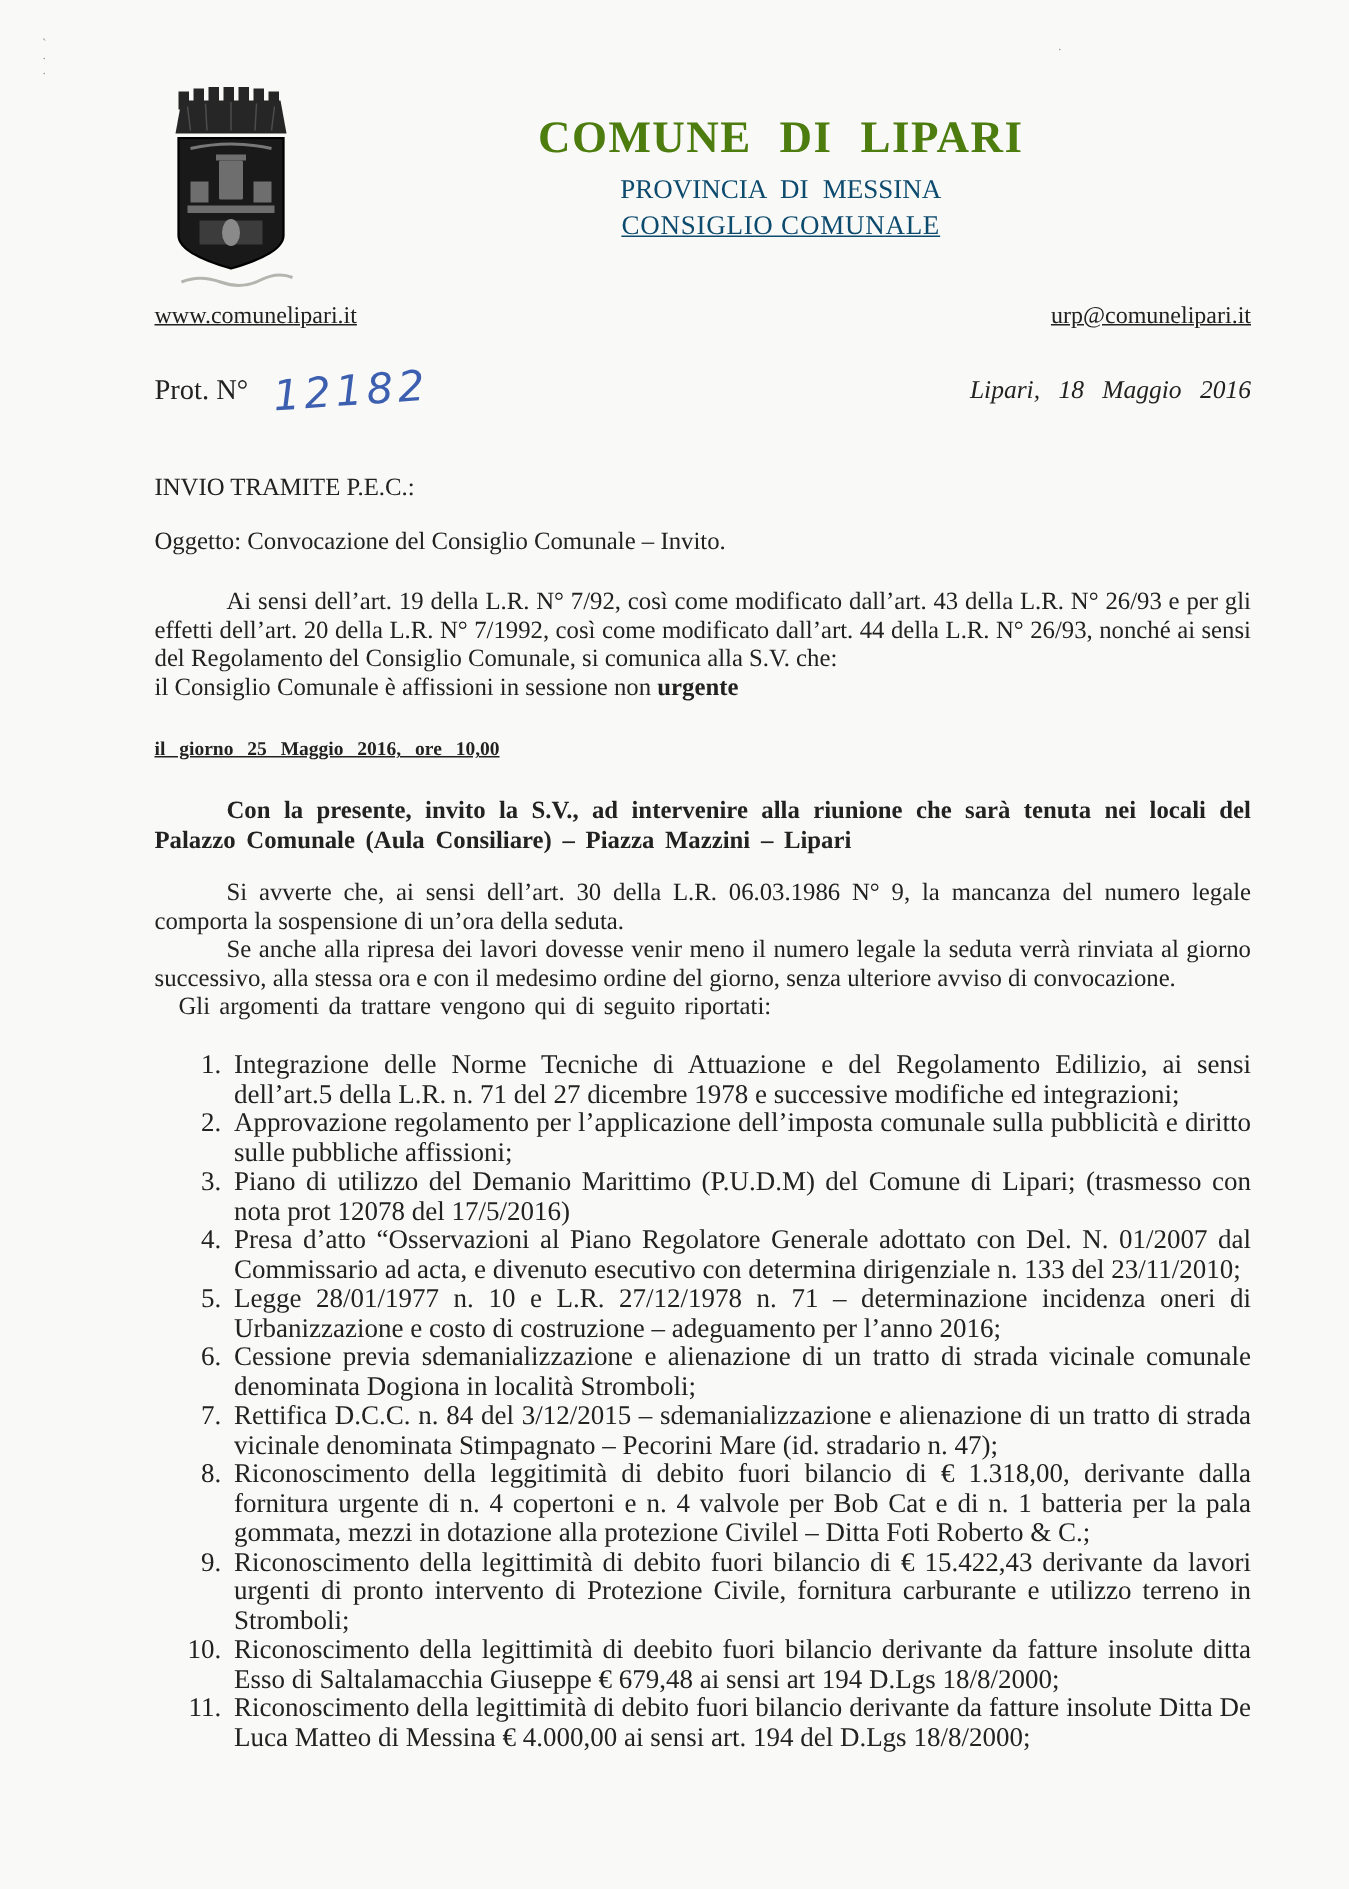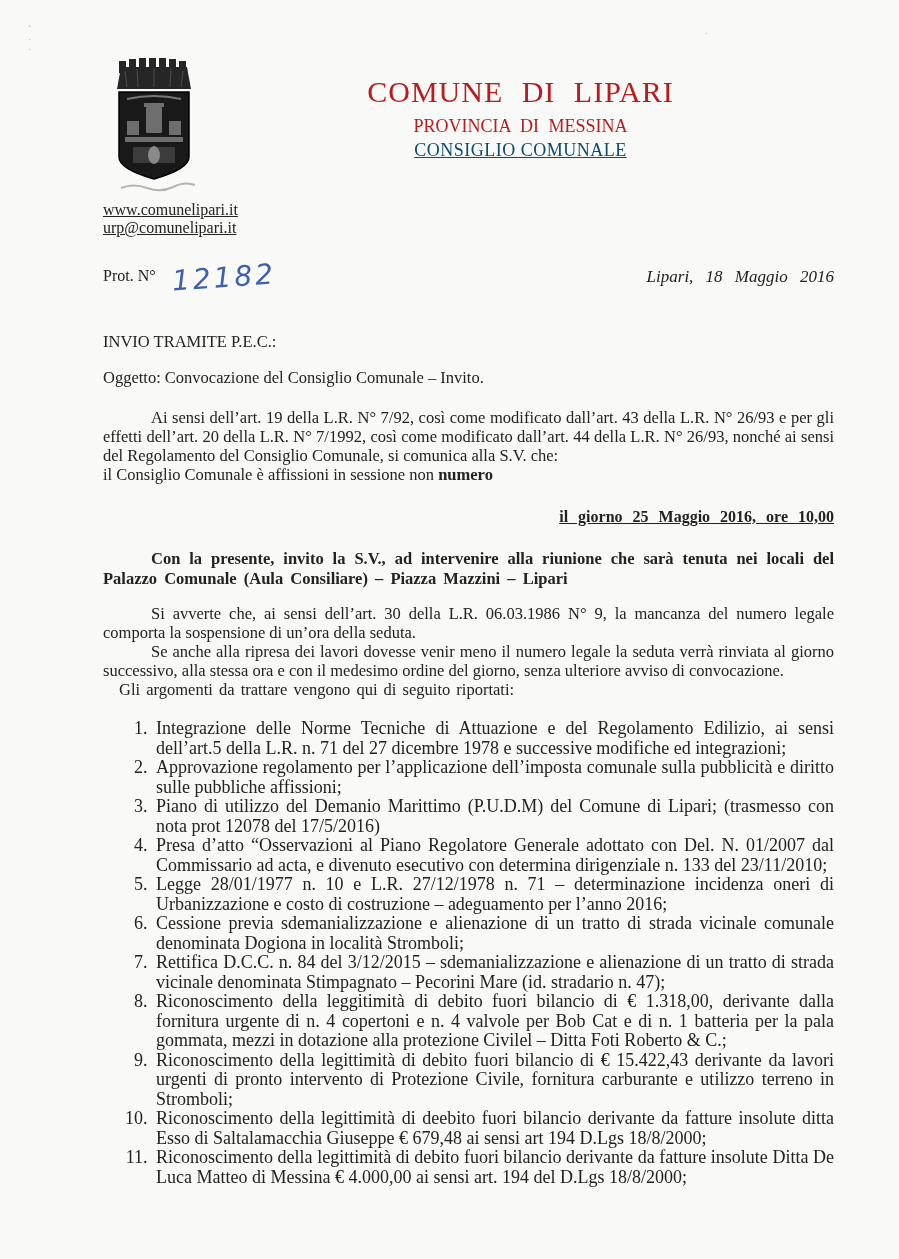--- a/index.html
+++ b/index.html
@@ -11,48 +11,48 @@
     padding:55px 65px 0 103px;overflow:hidden;
   }
   
   .artifact{position:absolute;color:#9a9a9a;font-size:9px;line-height:10px;}
   .artifact.tl{left:28px;top:24px;letter-spacing:0;}
   .artifact.tr{left:705px;top:28px;}
 
   .header-row{display:flex;align-items:flex-start;}
   .logo-wrap{flex:0 0 104px;width:104px;}
   .header-text{flex:1;text-align:center;padding-top:20px;}
-  .doc-title{font-size:30px;font-weight:normal;letter-spacing:1px;word-spacing:10px;color:#b91c1c;}
-  .doc-subtitle{font-size:18px;margin-top:7px;word-spacing:5px;color:#b91c1c;}
+  .doc-title{font-size:30px;font-weight:bold;letter-spacing:1px;word-spacing:10px;color:#4d7c0f;}
+  .doc-subtitle{font-size:18px;margin-top:7px;word-spacing:5px;color:#0c4a6e;}
   .doc-motto{font-size:14px;margin-top:3px;color:#2a2a2a;}
   .doc-organ{font-size:18px;margin-top:3px;text-decoration:underline;letter-spacing:.5px;color:#0c4a6e;}
 
-  .links-row{display:flex;justify-content:space-between;font-size:16px;margin-top:0px;flex-direction:column;}
+  .links-row{display:flex;justify-content:space-between;font-size:16px;margin-top:0px;}
   .link{text-decoration:underline;color:#222;}
 
   .prot-row{display:flex;justify-content:space-between;margin-top:24px;align-items:flex-start;}
   .prot-left{display:flex;align-items:flex-start;}
-  .prot-label{font-size:16px;padding-top:6px;}
+  .prot-label{font-size:19px;padding-top:6px;}
   .prot-number{
     font-family:"DejaVu Sans",sans-serif;font-style:italic;color:#3d5fb0;
     font-size:28px;transform:rotate(-4deg);display:inline-block;margin-left:16px;
     letter-spacing:3px;font-weight:500;
   }
   .place-date{font-size:17px;word-spacing:8px;padding-top:6px;font-style:italic;}
 
   .pec-row{display:flex;margin-top:36px;font-size:16.5px;line-height:23px;}
   .pec-label{white-space:nowrap;margin-right:7px;text-align:center;}
   .pec-recipients{flex:1;text-align:justify;max-width:540px;}
 
   .oggetto{margin-top:15px;font-size:16.5px;}
 
   .body-par{font-size:16.5px;line-height:19px;text-align:justify;margin:0;}
   .premise{margin-top:20px;text-indent:48px;}
   .convocation{margin-top:0;}
-  .session{margin-top:24px;text-align:right;font-size:16px;font-weight:bold;}
+  .session{margin-top:24px;text-align:left;font-size:13px;font-weight:bold;}
   .session .u{text-decoration:underline;word-spacing:6px;}
   .invitation{margin-top:23px;font-weight:bold;text-indent:48px;word-spacing:3px;line-height:20px;}
   .notice-1{margin-top:15px;text-indent:48px;}
   .notice-2{text-indent:48px;}
   .agenda-intro{text-indent:16px;word-spacing:2px;}
 
   ol.agenda{margin:20px 0 0 0;padding-left:49px;font-size:18px;line-height:19.5px;}
   ol.agenda li{text-align:justify;padding-left:4px;margin:0;}
 </style>
 </head>
@@ -121,21 +121,21 @@
     <div class="place-date">Lipari, 18 Maggio 2016</div>
   </div>
 
   <div class="pec-row">
     <span class="pec-label">INVIO TRAMITE P.E.C.:</span>
   </div>
 
   <div class="oggetto">Oggetto: Convocazione del Consiglio Comunale – Invito.</div>
 
   <p class="body-par premise">Ai sensi dell’art. 19 della L.R. N° 7/92, così come modificato dall’art. 43 della L.R. N° 26/93 e per gli effetti dell’art. 20 della L.R. N° 7/1992, così come modificato dall’art. 44 della L.R. N° 26/93, nonché ai sensi del Regolamento del Consiglio Comunale, si comunica alla S.V. che:</p>
-  <p class="body-par convocation"><span>il Consiglio Comunale è affissioni in sessione non </span><strong>numero</strong></p>
+  <p class="body-par convocation"><span>il Consiglio Comunale è affissioni in sessione non </span><strong>urgente</strong></p>
 
   <div class="session"><span class="u">il giorno 25 Maggio 2016, ore 10,00</span></div>
 
   <p class="body-par invitation">Con la presente, invito la S.V., ad intervenire alla riunione che sarà tenuta nei locali del Palazzo Comunale (Aula Consiliare) – Piazza Mazzini – Lipari</p>
 
   <p class="body-par notice-1">Si avverte che, ai sensi dell’art. 30 della L.R. 06.03.1986 N° 9, la mancanza del numero legale comporta la sospensione di un’ora della seduta.</p>
   <p class="body-par notice-2">Se anche alla ripresa dei lavori dovesse venir meno il numero legale la seduta verrà rinviata al giorno successivo, alla stessa ora e con il medesimo ordine del giorno, senza ulteriore avviso di convocazione.</p>
   <p class="body-par agenda-intro">Gli argomenti da trattare vengono qui di seguito riportati:</p>
 
   <ol class="agenda">

